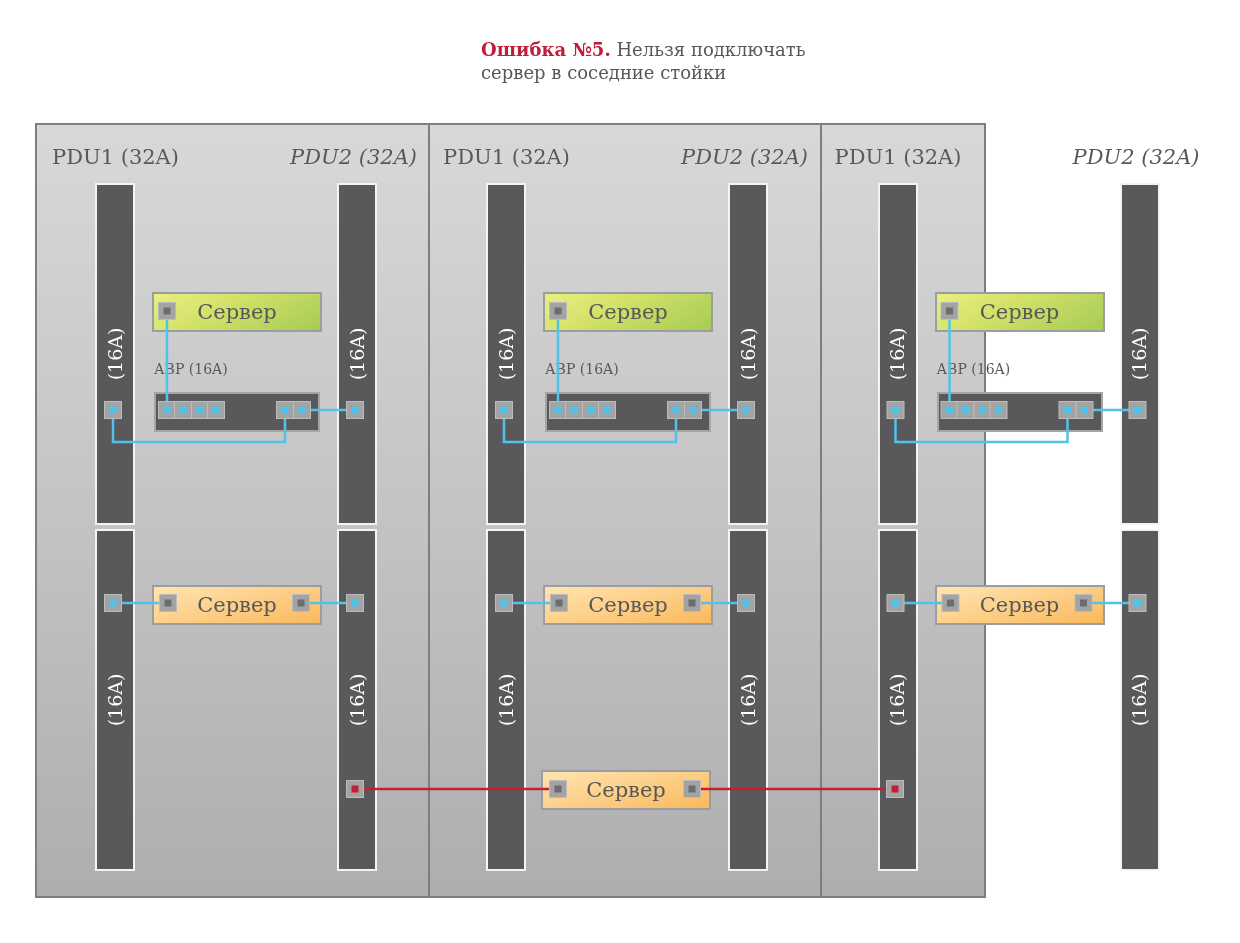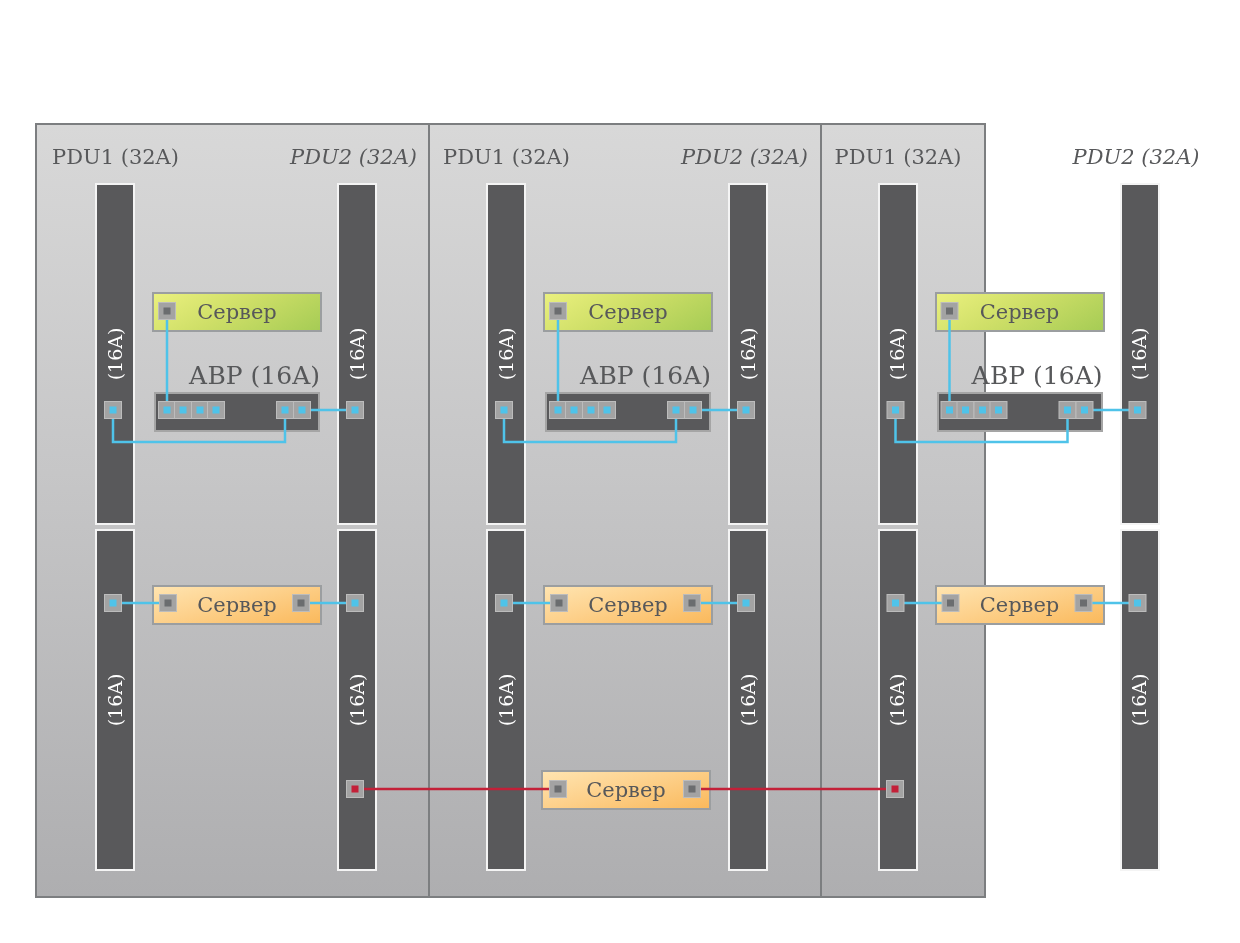--- a/index.html
+++ b/index.html
@@ -22,31 +22,36 @@
   .s1{top:58px;} .s2{top:404px;}
   .vlabel{transform:rotate(-90deg);color:#ffffff;font-size:19px;white-space:nowrap;}
   .server{position:absolute;left:115px;width:170px;height:40px;box-sizing:border-box;
           display:flex;align-items:center;justify-content:center;font-size:21px;color:#57585a;}
   .green{top:167px;background:linear-gradient(150deg,#eaf07e 0%,#cfdf68 45%,#a6cc55 100%);
          border:2px solid #9b9ea0;}
   .orange{background:linear-gradient(165deg,#ffe4b0 0%,#fdd18c 45%,#fab95c 100%);
           border:2px solid #9b9ea0;}
   .mid{top:460px;}
   .bottom{top:645px;left:113px;}
-  .abp-label{position:absolute;left:117px;top:236px;width:166px;text-align:right;
-             font-size:25px;white-space:nowrap;}
+  .abp-label{position:absolute;left:117px;top:236px;width:166px;text-align:left;
+             font-size:14px;white-space:nowrap;}
   .abp-box{position:absolute;left:117px;top:267px;width:166px;height:40px;
            background:#59595b;border:2px solid #a5a5a5;box-sizing:border-box;}
   svg.cables{position:absolute;left:0;top:0;pointer-events:none;}
 </style>
 </head>
 <body>
 
 <div class="stage">
 
+  <div class="title">
+    <span class="red">Ошибка №5.</span>
+    <span>Нельзя подключать</span><br>
+    <span>сервер в соседние стойки</span>
+  </div>
 
   <div class="racks-box">
     <div class="divider" style="left:391px"></div>
     <div class="divider" style="left:782.5px"></div>
   <div class="rack" style="left: 0px;">
     <div class="pdu-label p1">PDU1 (32A)</div>
     <div class="pdu-label p2">PDU2 (32A)</div>
 
     <div class="bar-seg bl s1">
       <span class="vlabel">(16A)</span>

